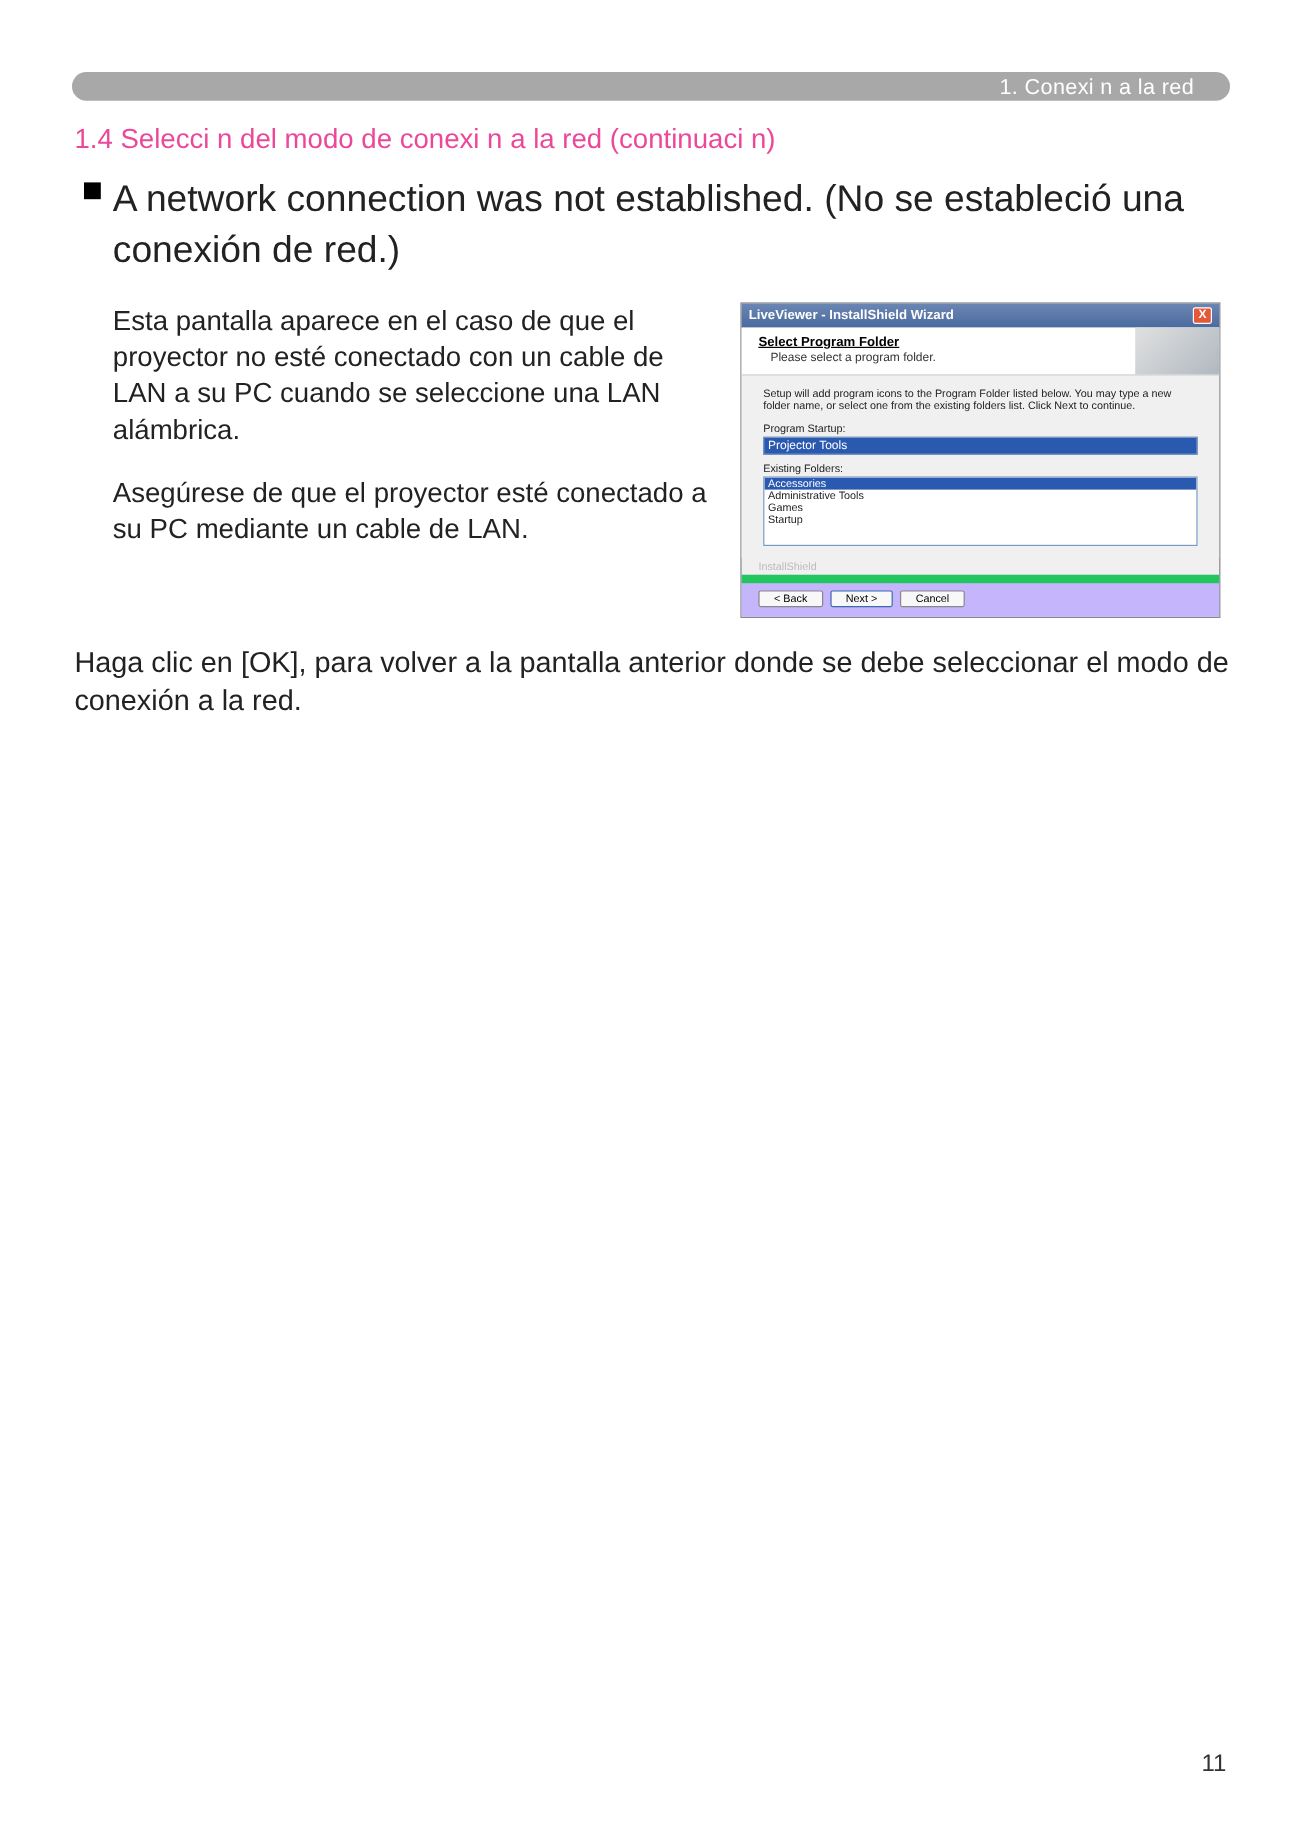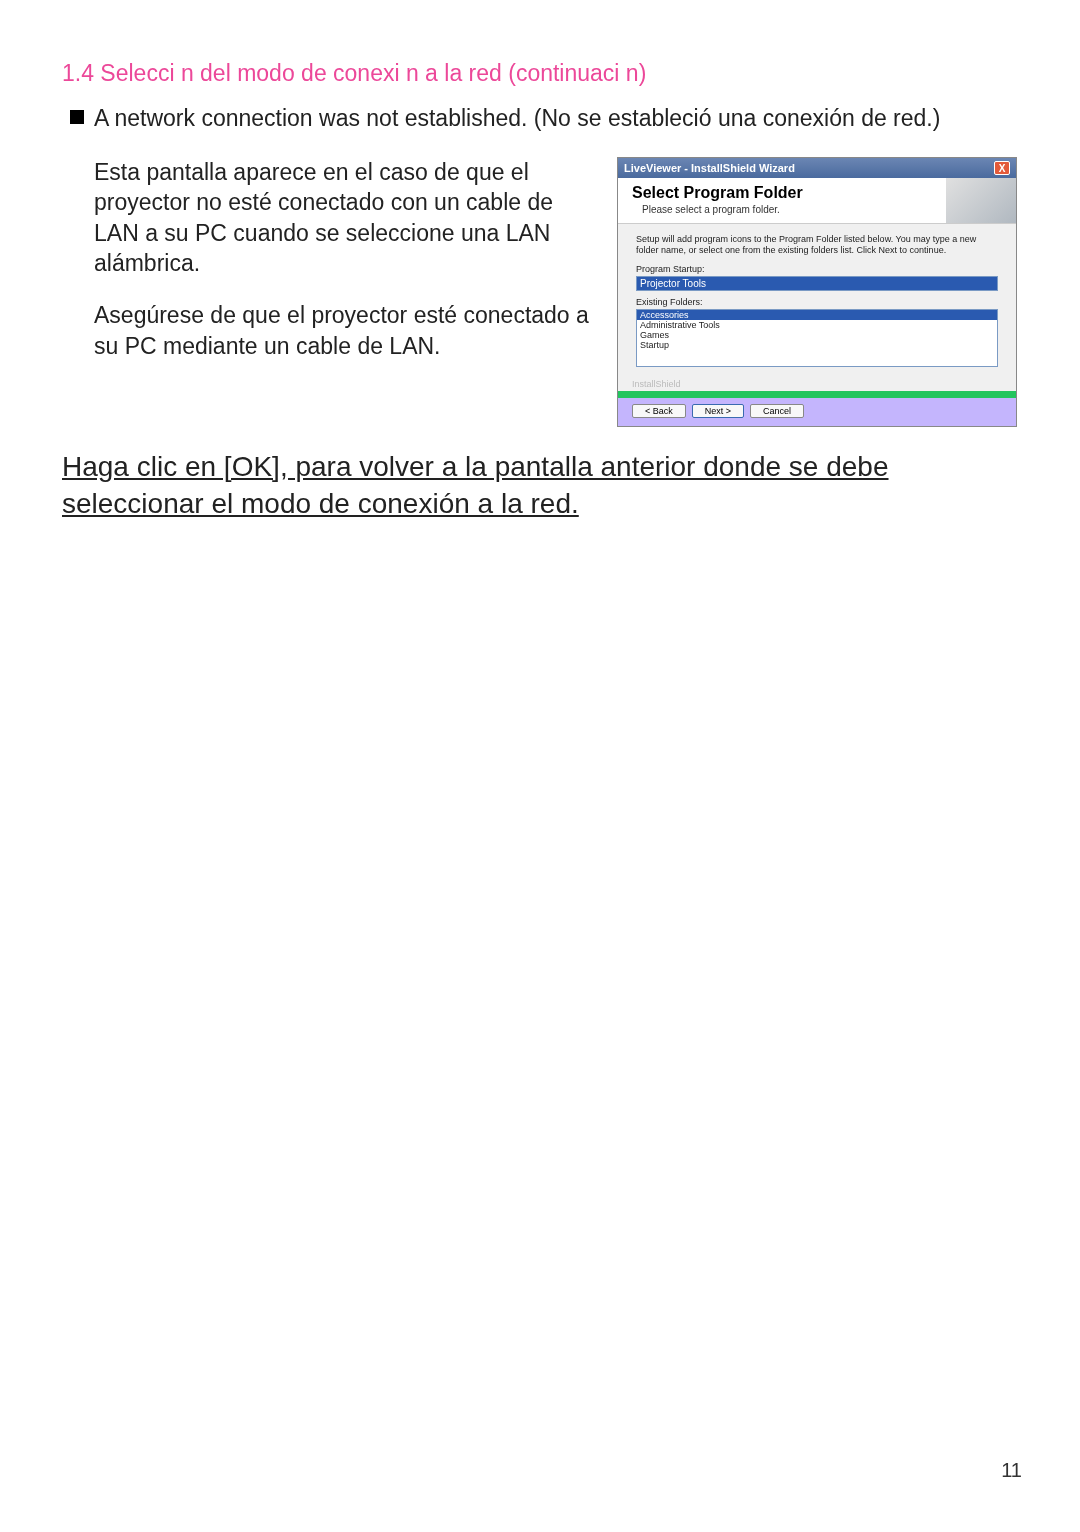--- a/index.html
+++ b/index.html
@@ -46,21 +46,21 @@
     }
     .bullet {
       width: 14px;
       height: 14px;
       background: #000;
       margin-right: 10px;
       margin-top: 7px;
       flex-shrink: 0;
     }
     .bullet-text {
-      font-size: 23px;
+      font-size: 31px;
       color: #222;
       line-height: 1.35;
     }
     .indent-block {
       margin-left: 34px;
       margin-right: 8px;
       margin-top: 23px;
     }
     .two-col {
       display: flex;
@@ -111,22 +111,23 @@
       border-radius: 2px;
     }
     .wizard-header {
       background: #fff;
       padding: 6px 10px 8px 14px;
       border-bottom: 1px solid #ccc;
       position: relative;
     }
     .wizard-header-title {
       font-weight: bold;
-      font-size: 16px;
+      font-size: 11px;
       color: #000;
+      text-decoration: underline;
     }
     .wizard-header-sub {
       font-size: 10px;
       color: #333;
       margin-left: 10px;
       margin-top: 2px;
     }
     .wizard-header-corner {
       position: absolute;
       right: 0;
@@ -196,39 +197,41 @@
       background: #f8f8f8;
       font-size: 9px;
       padding: 1px 12px;
       border-radius: 2px;
       cursor: pointer;
     }
     .wizard-btn.default {
       border: 1px solid #3a6ab0;
     }
     .below-para {
-      font-size: 28px;
+      font-size: 24px;
       color: #222;
       line-height: 1.32;
       margin-top: 22px;
       margin-left: 2px;
-      text-decoration: underline;
     }
     .page-number {
       position: absolute;
       bottom: 50px;
       right: 58px;
       font-size: 20px;
       color: #333;
     }
   </style>
 </head>
 <body>
 
 <div class="page">
+  <div class="header-bar">
+    <span class="header-text">1. Conexi n a la red</span>
+  </div>
 
   <div class="section-title">1.4 Selecci n del modo de conexi n a la red (continuaci n)</div>
 
   <div class="bullet-line">
     <div class="bullet"></div>
     <div class="bullet-text">A network connection was not established. (No se estableció una conexión de red.)</div>
   </div>
 
   <div class="indent-block">
     <div class="two-col">

